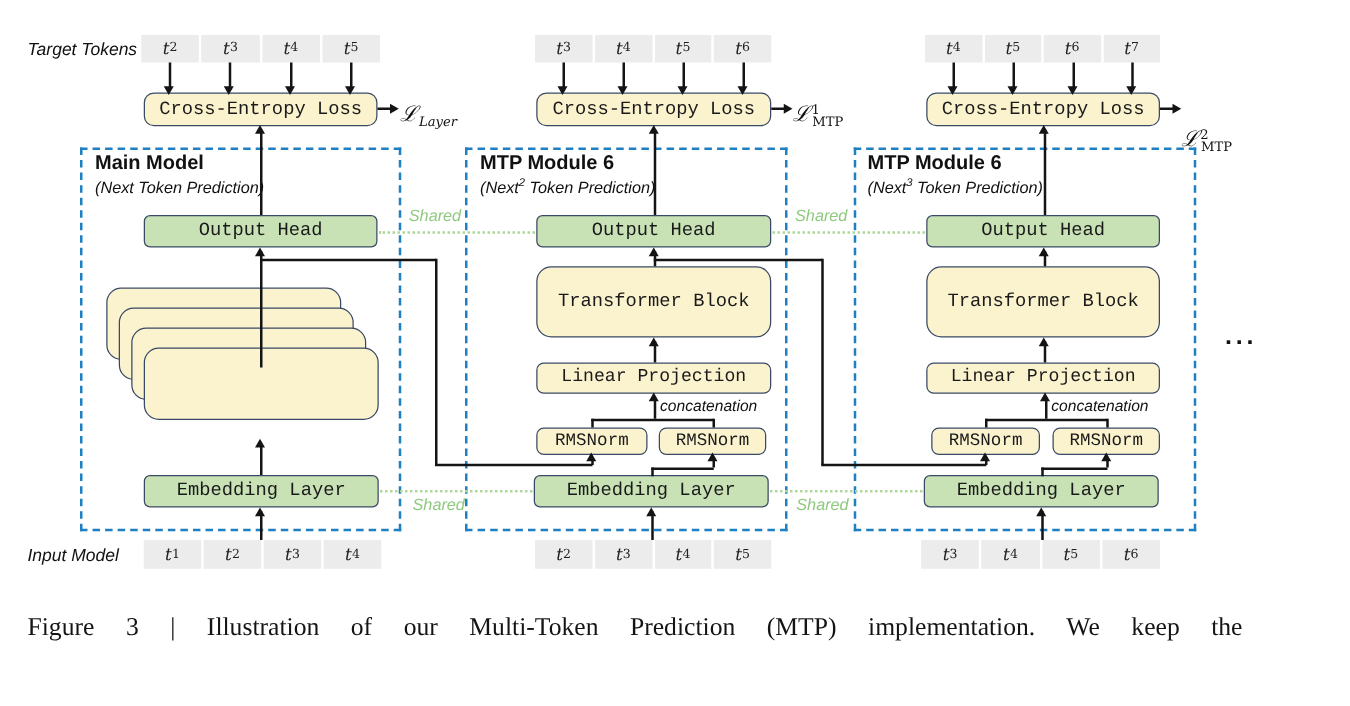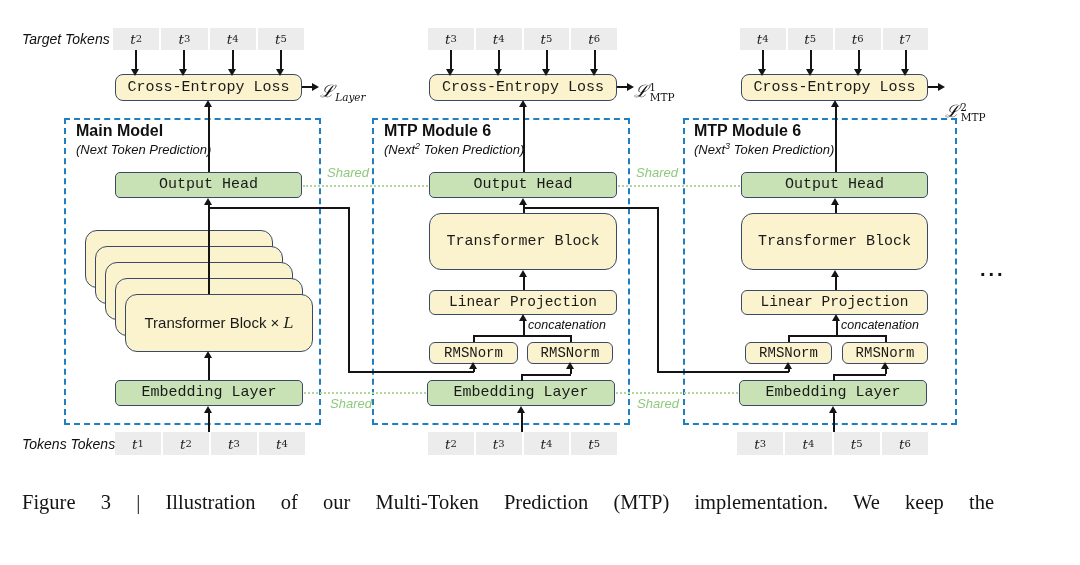--- a/index.html
+++ b/index.html
@@ -48,21 +48,21 @@
   .caption .l2{text-align:left;}
   .stack-label{font-size:15px;color:#1a1a1a;}
   .stack-label .var{font-family:"DejaVu Serif",serif;font-style:italic;}
 </style>
 </head>
 <body>
 
 <div id="stage">
 
   <div class="side-label" style="left:22px;top:31px;">Target Tokens</div>
-  <div class="side-label" style="left:22px;top:436px;">Tokens Tokens</div>
+  <div class="side-label" style="left:22px;top:436px;">Input Model</div>
 
   <div class="tokens" style="left:113px;top:28px;width:191px;height:22px;">
     <span class="token">
         <i>t</i>
         <sub>2</sub>
       </span>
     <span class="token">
         <i>t</i>
         <sub>3</sub>
       </span>
@@ -82,23 +82,20 @@
   <div class="module" style="left:64px;top:118px;width:257px;height:307px;"></div>
   <div class="module-title" style="left:76px;top:122px;">Main Model</div>
   <div class="module-sub" style="left:76px;top:141px;">
     <span>(Next</span><sup></sup><span> Token Prediction)</span>
   </div>
   <div class="box green oh" style="left:115px;top:172px;width:187px;height:26px;">Output Head</div>
   <div class="stack-card" style="left: 85px; top: 230px; width: 188px; height: 58px; display: flex; align-items: center; justify-content: center;"></div>
     <div class="stack-card" style="left: 95px; top: 246px; width: 188px; height: 58px; display: flex; align-items: center; justify-content: center;"></div>
     <div class="stack-card" style="left: 105px; top: 262px; width: 188px; height: 58px; display: flex; align-items: center; justify-content: center;"></div>
     <div class="stack-card" style="left: 115px; top: 278px; width: 188px; height: 58px; display: flex; align-items: center; justify-content: center;"></div>
-    <div class="stack-card" style="left: 125px; top: 294px; width: 188px; height: 58px; display: flex; align-items: center; justify-content: center;">
-      <span class="stack-label">Transformer Block × <span class="var">L</span></span>
-    </div>
     <div id="stack"></div>
   <div class="box green emb" style="left:115px;top:380px;width:188px;height:26px;">Embedding Layer</div>
   <div class="tokens" style="left:115px;top:432px;width:190px;height:23px;">
     <span class="token">
         <i>t</i>
         <sub>1</sub>
       </span>
     <span class="token">
         <i>t</i>
         <sub>2</sub>

